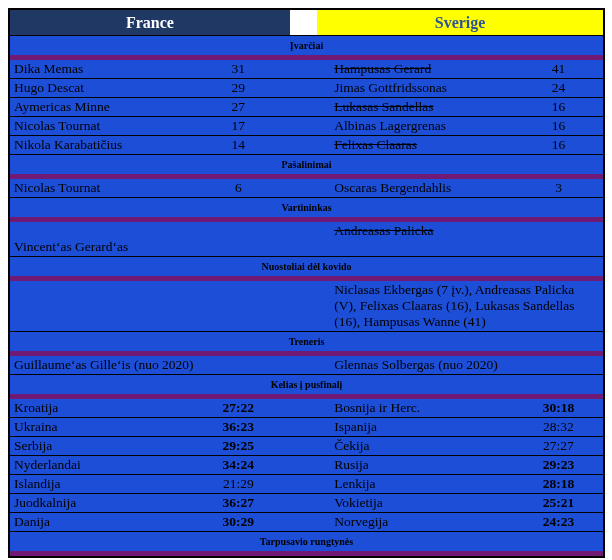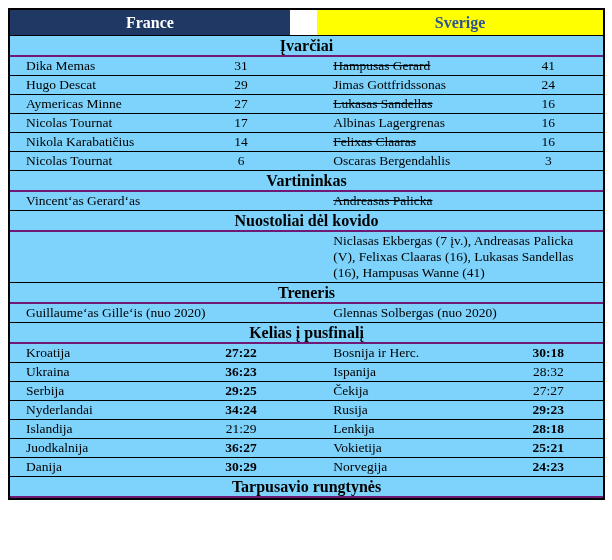--- a/index.html
+++ b/index.html
@@ -7,21 +7,21 @@
     padding: 0;
     background: #ffffff;
     width: 612px;
     height: 560px;
     font-family: "Liberation Serif", serif;
     color: #000;
   }
   .table {
     margin: 8px 7px 4px 8px;
     border: 2px solid #000;
-    background: #7dd3fc;
+    background: #1d4ed8;
   }
   
   .teams {
     display: flex;
     border-bottom: 1px solid #000;
     height: 25px;
   }
   .team {
     display: flex;
     align-items: center;
@@ -29,32 +29,32 @@
     font-weight: bold;
     font-size: 16px;
   }
   .team-france { width: 47.2%; background: var(--france-bg, #1F3864); color: var(--france-text, #fff); }
   .header-gap  { width: 4.6%; background: #fff; }
   .team-sverige{ flex: 1; background: var(--sverige-bg, #FFFF00); color: var(--sverige-text, #2E5395); }
   
   .section-title {
     text-align: center;
     font-weight: bold;
-    font-size: 16px;
+    font-size: 10px;
     line-height: 17px;
     padding: 1px 0;
-    border-bottom: 2px solid #701a75;
+    border-bottom: 5px solid #701a75;
   }
   
   .row {
     display: grid;
     grid-template-columns: 31% 15% 8% 31% 15%;
     border-bottom: 1px solid #000;
     font-size: 13.5px;
-    padding: 1px 12px;
+    padding: 1px 0;
   }
   .cell { line-height: 16px; padding: 0 4px; }
   .c1 { grid-column: 1; }
   .c2 { grid-column: 2; text-align: center; padding: 0; }
   .c4 { grid-column: 4; }
   .c5 { grid-column: 5; text-align: center; padding: 0; }
   .span-left  { grid-column: 1 / 3; }
   .span-right { grid-column: 4 / 6; }
   .full { grid-column: 1 / 6; }
   .strike { text-decoration: line-through; }
@@ -98,31 +98,32 @@
     <div class="cell c4">Albinas Lagergrenas</div>
     <div class="cell c5">16</div>
   </div>
   <div class="row">
     <div class="cell c1">Nikola Karabatičius</div>
     <div class="cell c2">14</div>
     <div class="cell c4 strike">Felixas Claaras</div>
     <div class="cell c5">16</div>
   </div>
 
+  <div class="section-title">Pašalinimai</div>
   <div class="row">
     <div class="cell c1">Nicolas Tournat</div>
     <div class="cell c2">6</div>
     <div class="cell c4">Oscaras Bergendahlis</div>
     <div class="cell c5">3</div>
   </div>
 
   <div class="section-title">Vartininkas</div>
   <div class="row">
+    <div class="cell span-right strike">Andreasas Palicka</div>
     <div class="cell span-left">Vincent‘as Gerard‘as</div>
-    <div class="cell span-right strike">Andreasas Palicka</div>
   </div>
 
   <div class="section-title">Nuostoliai dėl kovido</div>
   <div class="row">
     <div class="cell span-right">Niclasas Ekbergas (7 įv.), Andreasas Palicka (V), Felixas Claaras (16), Lukasas Sandellas (16), Hampusas Wanne (41)</div>
   </div>
 
   <div class="section-title">Treneris</div>
   <div class="row">
     <div class="cell span-left">Guillaume‘as Gille‘is (nuo 2020)</div>

